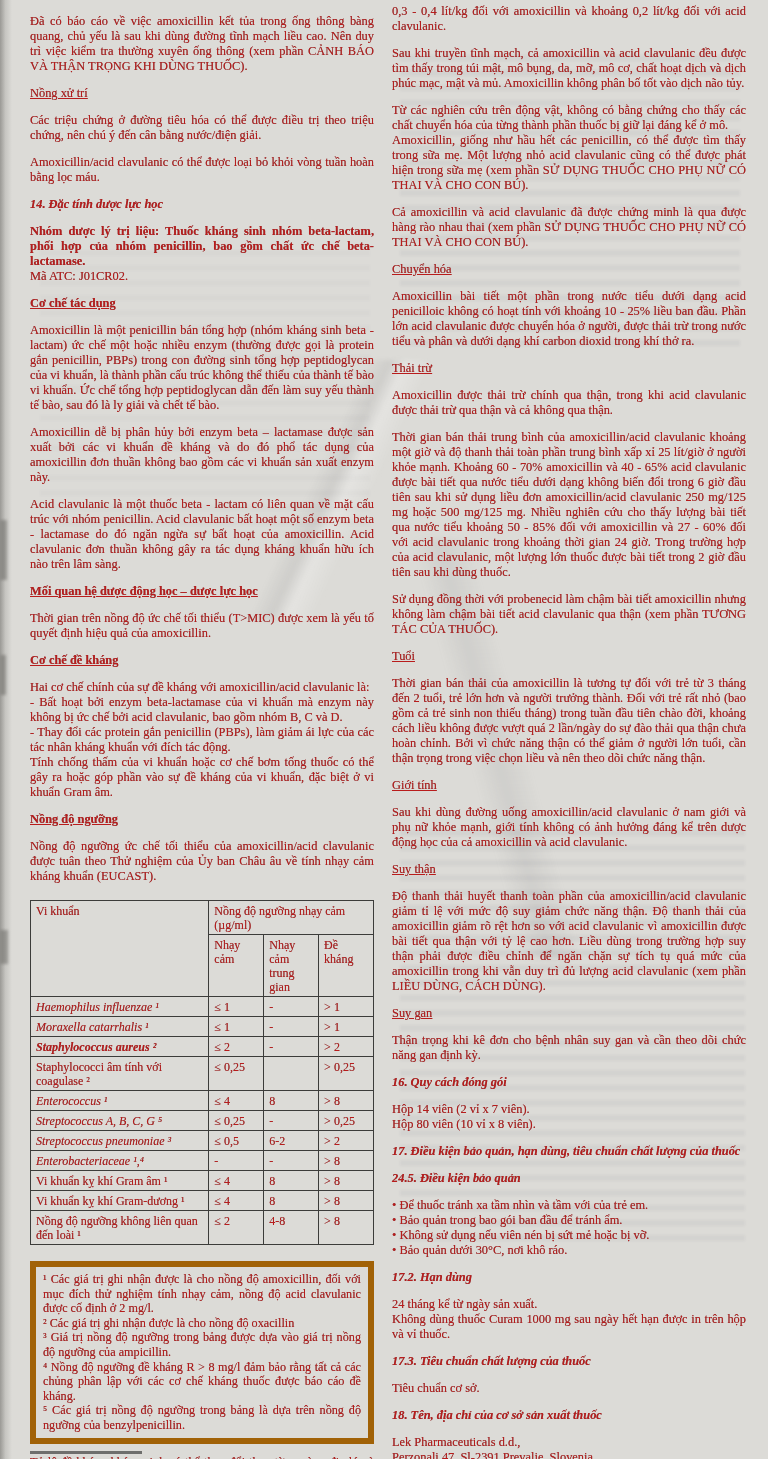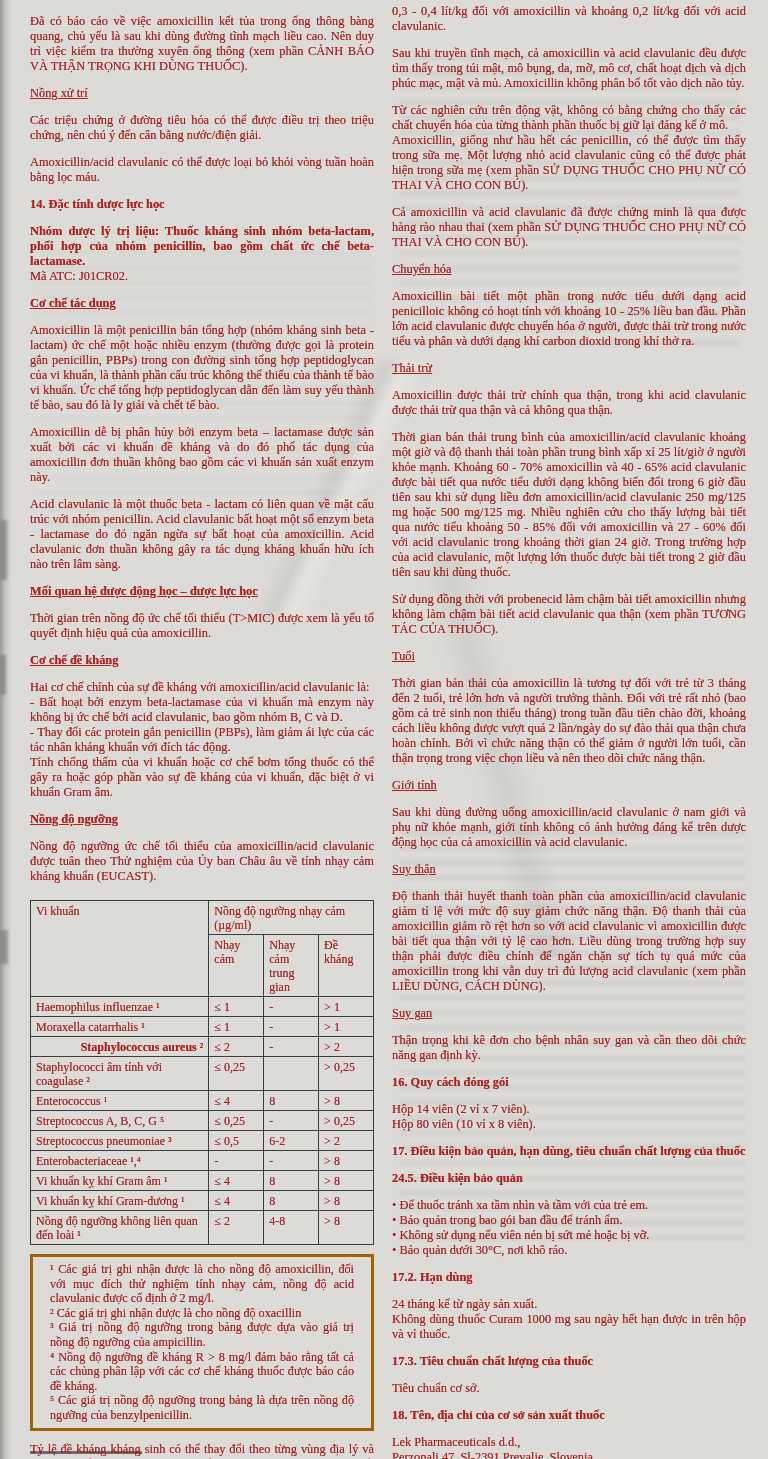--- a/index.html
+++ b/index.html
@@ -43,27 +43,27 @@
 
   .col{position:absolute;z-index:3;font-size:12.4px;line-height:15px;
        text-shadow:0 0 .4px rgba(35,35,35,.55);}
   .col.left{left:30px;top:14px;width:344px;}
   .col.right{left:392px;top:4px;width:354px;}
   .col p{margin:0 0 12px;text-align:justify;}
   .col p.m0{margin:0;}
   .h{margin:0 0 1px;text-align:left;font-weight:normal;}
   .u{text-decoration:underline;}
   .b{font-weight:bold;}
-  .sect{margin:0 0 1px;font-weight:bold;text-align:left;}
+  .sect{margin:0 0 1px;font-weight:bold;text-align:left;font-style:italic;}
 
   table.sus{border-collapse:collapse;width:100%;margin:16px 0 4px;font-size:12px;line-height:14px;}
   table.sus th,table.sus td{border:1px solid #3c3c3a;padding:2.5px 5px;text-align:left;vertical-align:top;font-weight:normal;}
-  table.sus .it{}
-  table.sus .bi{font-weight:bold;text-align:right;}
-  .fnbox{border:3px solid #a16207;padding:5px 17px;margin:9px 0 11px;font-size:12.2px;line-height:14.6px;}
+  table.sus .it{font-style:italic;}
+  table.sus .bi{font-style:italic;font-weight:bold;}
+  .fnbox{border:6px solid #a16207;padding:5px 7px;margin:16px 0 11px;font-size:12.2px;line-height:14.6px;}
   .fnbox p{margin:0;text-align:justify;}
 </style>
 </head>
 <body>
 
 <div class="page">
   <div class="bleed b1"></div>
   <div class="bleed b2"></div>
   <div class="bleed b3"></div>
   <div class="crease c1"></div>

